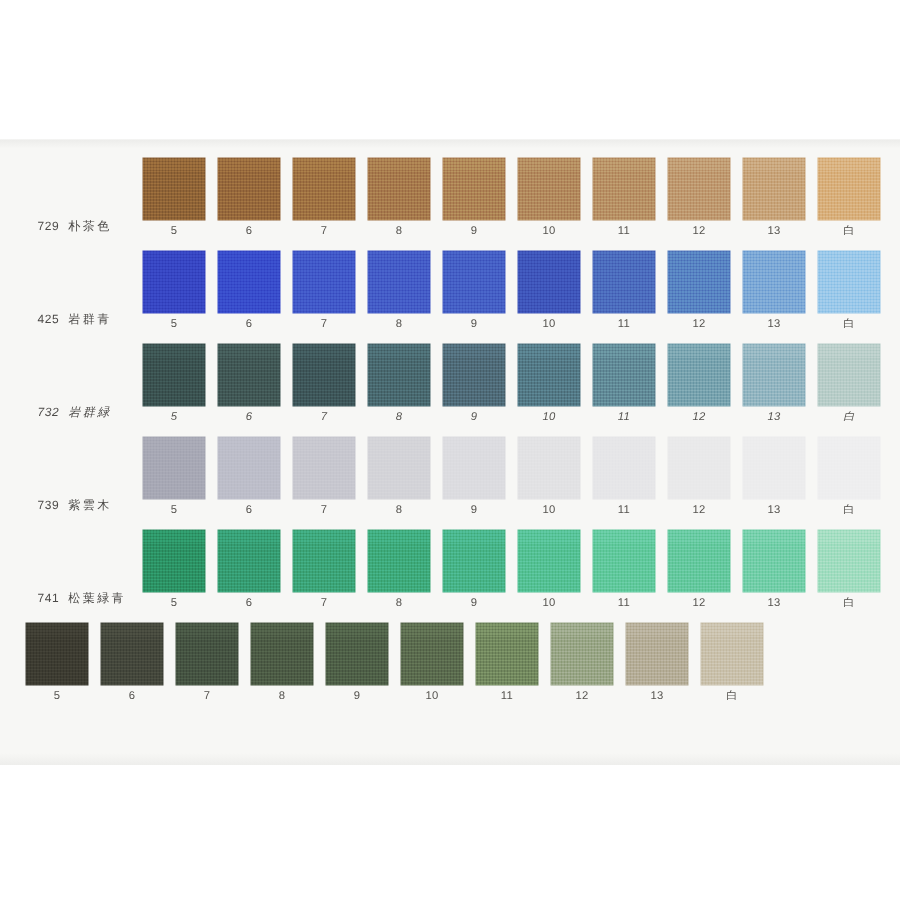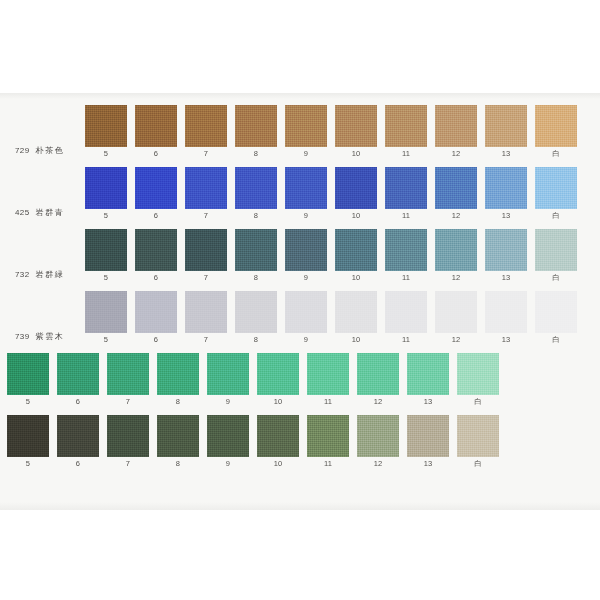--- a/index.html
+++ b/index.html
@@ -42,21 +42,21 @@
   }
 
   .grid {
     position: relative;
     width: 100%;
     height: 100%;
   }
 
   .row {
     position: absolute;
-    left: 7px;
+    left: 17px;
     width: 564px;
     height: 62px;
     display: flex;
     align-items: flex-start;
     text-align: right;
   }
 
   .row-label {
     width: 78px;
     flex: 0 0 78px;
@@ -222,21 +222,21 @@
           <div class="cell">
             <div class="chip" style="background: rgb(115, 161, 211);"></div>
             <div class="chip-label">13</div>
           </div>
           <div class="cell">
             <div class="chip" style="background: rgb(146, 196, 232);"></div>
             <div class="chip-label">白</div>
           </div>
         </div>
       </div>
-      <div class="row" style="top: 136px;">
+      <div class="row" style="top: 136px; font-style: italic;">
         <div class="row-label">
           <span class="row-code">732</span>
           <span class="row-name">岩群緑</span>
         </div>
         <div class="swatches">
           <div class="cell">
             <div class="chip" style="background: rgb(57, 80, 78);"></div>
             <div class="chip-label">5</div>
           </div>
           <div class="cell">
@@ -319,20 +319,24 @@
             <div class="chip fine" style="background: rgb(236, 236, 237);"></div>
             <div class="chip-label">13</div>
           </div>
           <div class="cell">
             <div class="chip fine" style="background: rgb(238, 238, 239);"></div>
             <div class="chip-label">白</div>
           </div>
         </div>
       </div>
       <div class="row" style="top: 260px;">
+        <div class="row-label">
+          <span class="row-code">741</span>
+          <span class="row-name">松葉緑青</span>
+        </div>
         <div class="swatches">
           <div class="cell">
             <div class="chip" style="background: rgb(43, 143, 98);"></div>
             <div class="chip-label">5</div>
           </div>
           <div class="cell">
             <div class="chip" style="background: rgb(52, 154, 111);"></div>
             <div class="chip-label">6</div>
           </div>
           <div class="cell">

